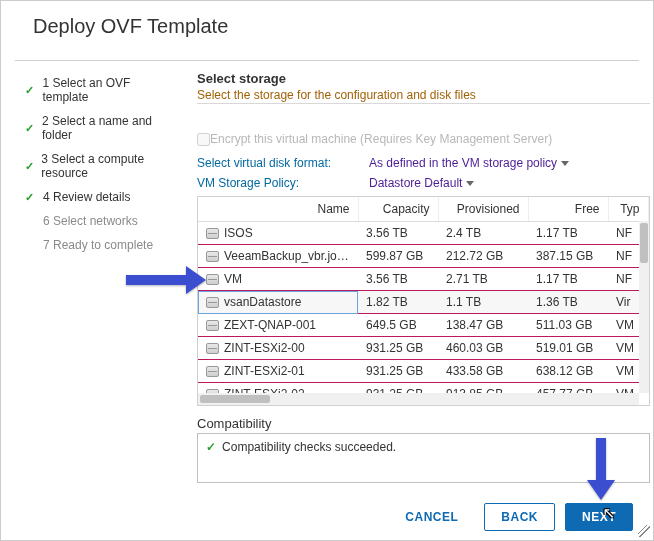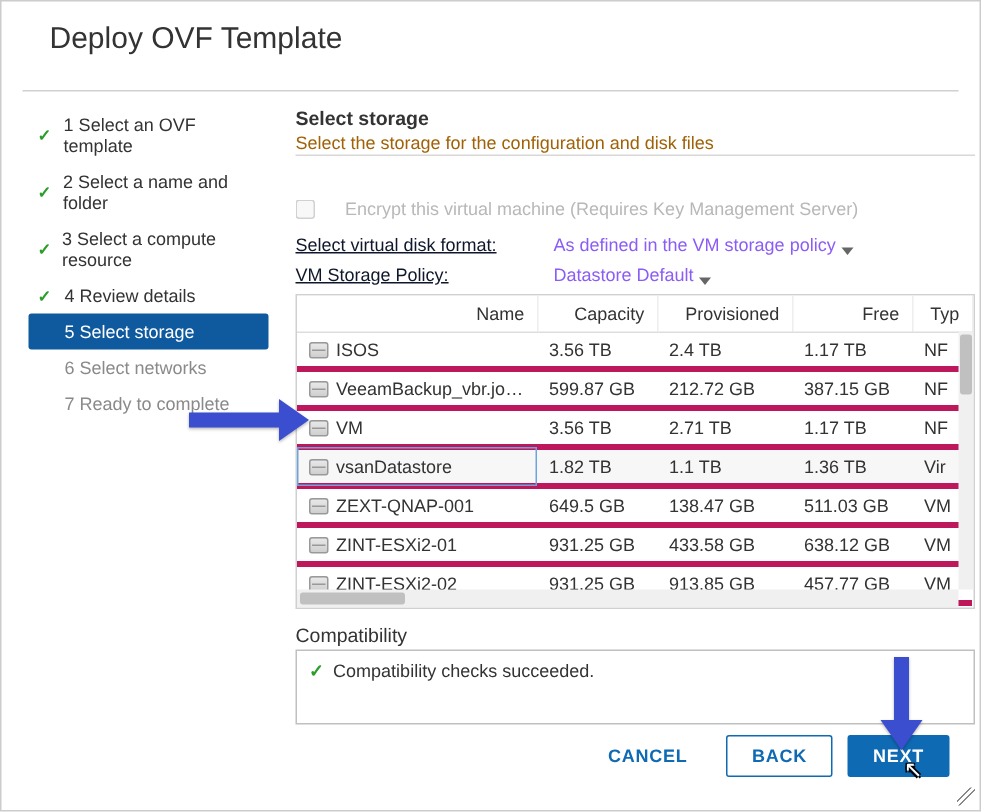--- a/index.html
+++ b/index.html
@@ -71,36 +71,36 @@
   .section-subtitle {
     font-size: 12px;
     color: #a16207;
     border-bottom: 1px solid #d8d8d8;
     padding-bottom: 1px;
     margin-bottom: 10px;
   }
   .encrypt-row {
     display: flex;
     align-items: center;
-    gap: 20px;
+    gap: 0;
     color: #b8b8b8;
     margin-bottom: 10px;
     font-size: 12px;
     margin-top: 28px;
   }
   .encrypt-row input[type="checkbox"] { width: 13px; height: 13px; }
   .form-row {
     display: flex;
     align-items: center;
     gap: 12px;
     margin-bottom: 6px;
     font-size: 12px;
   }
-  .form-row .label { width: 160px; color: #0f172a; text-decoration: underline; }
-  .form-row .value { color: #8b5cf6; display: inline-flex; align-items: flex-end; gap: 4px; }
+  .form-row .label { width: 160px; color: #0369a1; }
+  .form-row .value { color: #4c1d95; display: inline-flex; align-items: center; gap: 4px; }
   .chev-down {
     display:inline-block;
     width:0;height:0;
     border-left:4px solid transparent;
     border-right:4px solid transparent;
     border-top:5px solid #666;
   }
   .table-wrap {
     border: 1px solid #d0d0d0;
     height: 210px;
@@ -118,21 +118,21 @@
     text-align: right;
     font-weight: 400;
     padding: 5px 8px;
     background: #fff;
     border-bottom: 1px solid #ddd;
     border-right: 1px solid #eee;
     color: #333;
   }
   tbody td {
     padding: 4px 8px;
-    border-bottom: 4px solid #be185d;
+    border-bottom: 1px solid #be185d;
     white-space: nowrap;
     overflow: hidden;
     text-overflow: ellipsis;
     color: #333;
   }
   tbody tr.selected td {
     background: #f7f7f7;
   }
   tbody tr.selected td:first-child {
     outline: 1px solid #6aa5de;
@@ -175,21 +175,21 @@
     border: 1px solid #c0c0c0;
     height: 50px;
     margin-top: 2px;
     padding: 6px 8px;
     font-size: 12px;
     display:flex; align-items:flex-start; gap:6px;
   }
   .compat-box .check-icon { color:#2a9e2a; font-weight:bold; }
   .footer {
     position: absolute;
-    bottom: 22px;
+    bottom: 9px;
     right: 20px;
     display: flex;
     gap: 10px;
     align-items:center;
   }
   .btn {
     padding: 6px 16px;
     font-size: 12px;
     border-radius: 2px;
     cursor: pointer;
@@ -256,24 +256,20 @@
         <span class="check-icon">✓</span>
         <span>2 Select a name and folder</span>
       </div>
       <div class="step done">
         <span class="check-icon">✓</span>
         <span>3 Select a compute resource</span>
       </div>
       <div class="step done">
         <span class="check-icon">✓</span>
         <span>4 Review details</span>
-      </div>
-      <div class="step active">
-        <span class="spacer"></span>
-        <span>5 Select storage</span>
       </div>
       <div class="step pending">
         <span class="spacer"></span>
         <span>6 Select networks</span>
       </div>
       <div class="step pending">
         <span class="spacer"></span>
         <span>7 Ready to complete</span>
       </div>
     </div>
@@ -351,20 +347,27 @@
               <td>Vir</td>
             </tr>
             <tr>
               <td><span class="ds-icon"></span><span>ZEXT-QNAP-001</span></td>
               <td>649.5 GB</td>
               <td>138.47 GB</td>
               <td>511.03 GB</td>
               <td>VM</td>
             </tr>
             <tr>
+              <td><span class="ds-icon"></span><span>ZINT-ESXi2-00</span></td>
+              <td>931.25 GB</td>
+              <td>460.03 GB</td>
+              <td>519.01 GB</td>
+              <td>VM</td>
+            </tr>
+            <tr>
               <td><span class="ds-icon"></span><span>ZINT-ESXi2-01</span></td>
               <td>931.25 GB</td>
               <td>433.58 GB</td>
               <td>638.12 GB</td>
               <td>VM</td>
             </tr>
             <tr>
               <td><span class="ds-icon"></span><span>ZINT-ESXi2-02</span></td>
               <td>931.25 GB</td>
               <td>913.85 GB</td>

